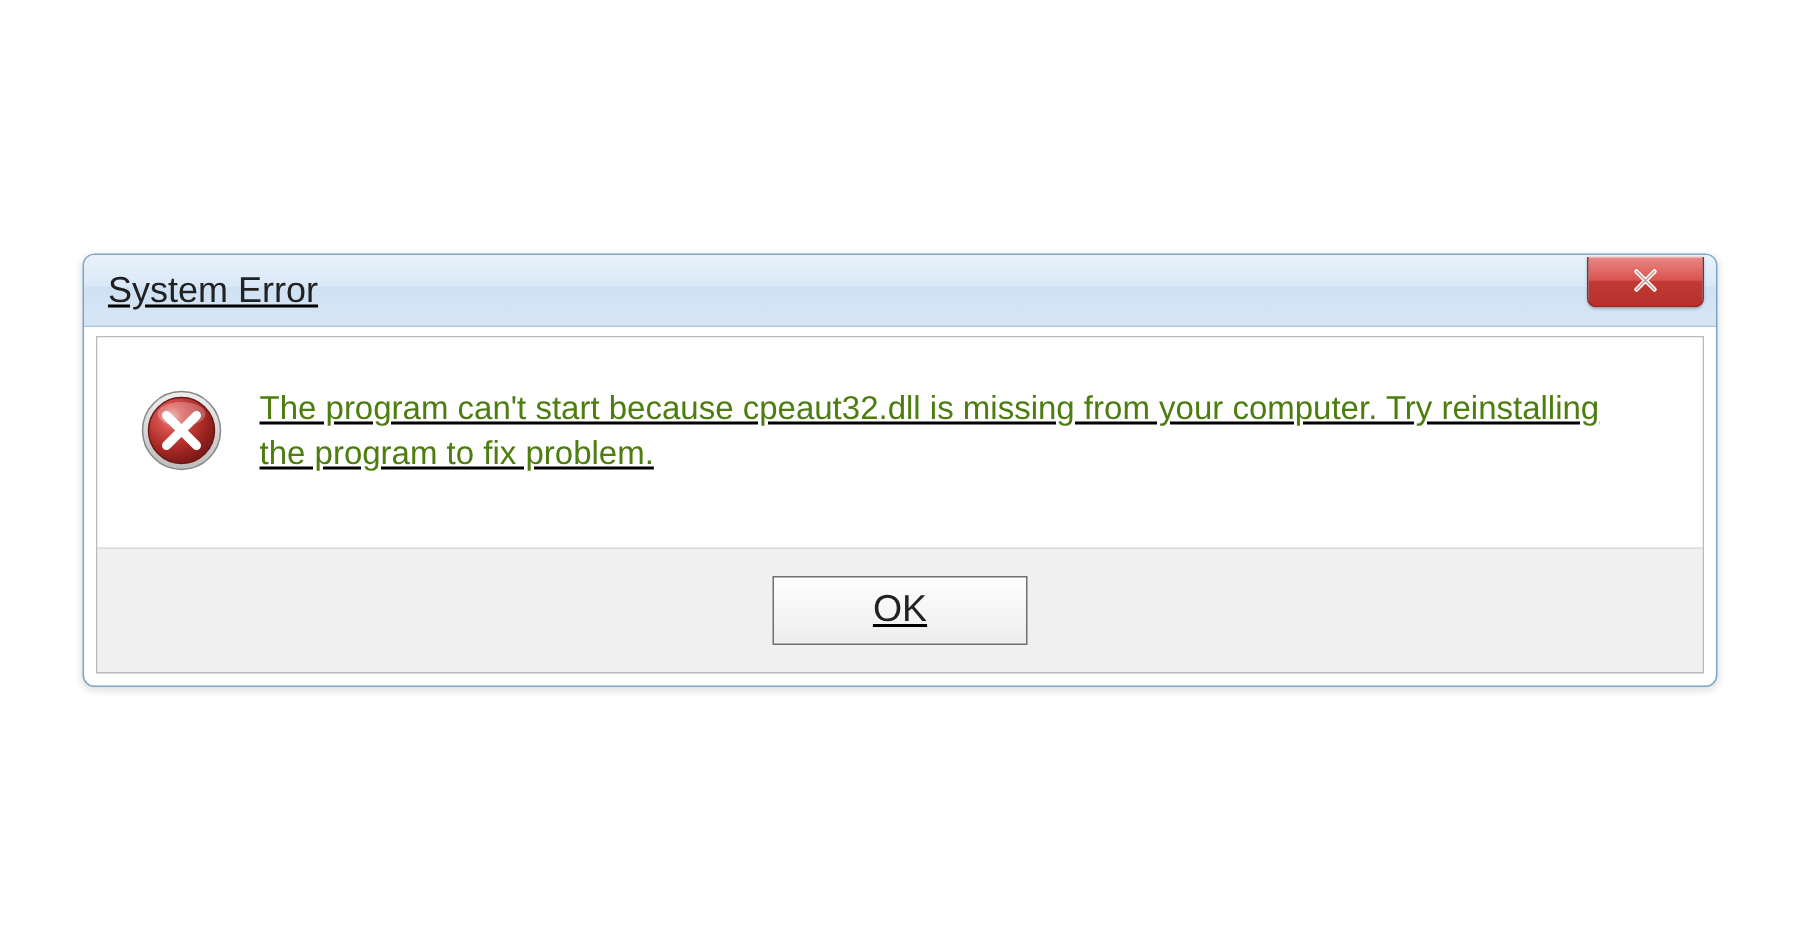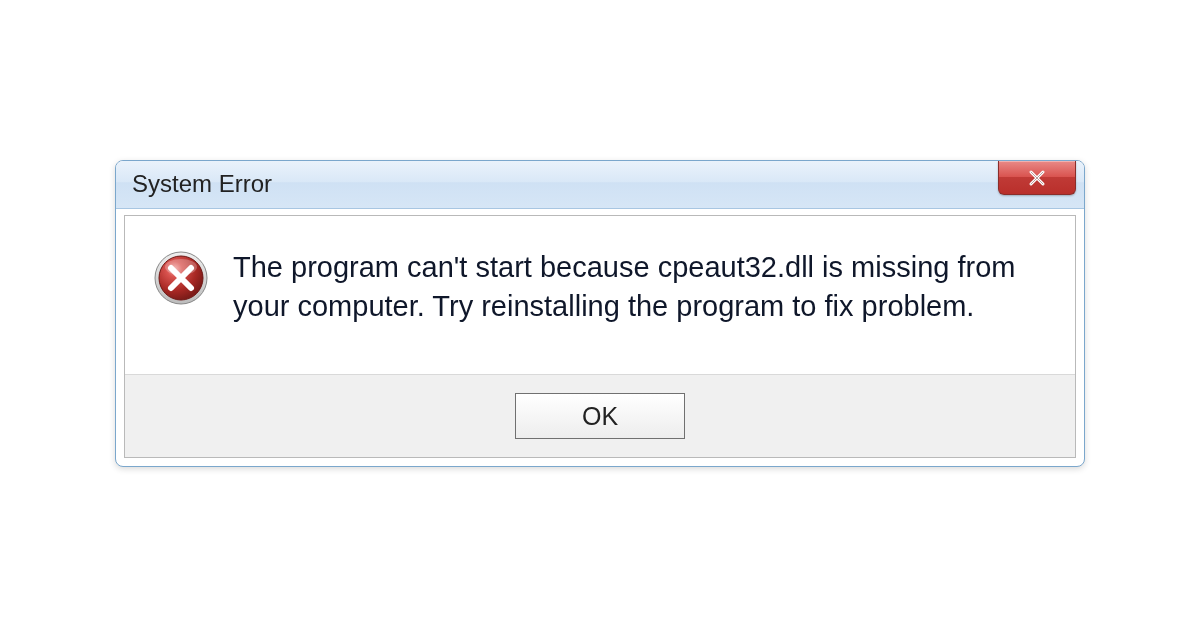--- a/index.html
+++ b/index.html
@@ -6,26 +6,27 @@
     body {
       width: 1200px;
       height: 627px;
       background: #ffffff;
       font-family: "Segoe UI", Tahoma, sans-serif;
       display: flex;
       align-items: center;
       justify-content: center;
     }
     .dialog {
-      width: 970px;
+      width: 1090px;
       border: 1px solid #7ba7cc;
       border-radius: 8px;
       overflow: hidden;
       box-shadow: 0 2px 6px rgba(0,0,0,0.15);
       background: #ffffff;
+      text-decoration: underline;
     }
     .titlebar {
       height: 48px;
       background: linear-gradient(to bottom, #eaf2fb 0%, #d9e8f7 45%, #cfe1f4 46%, #d6e6f6 100%);
       display: flex;
       align-items: center;
       justify-content: space-between;
       padding-left: 16px;
       padding-right: 0;
       border-bottom: 1px solid #a8c6e2;
@@ -66,22 +67,22 @@
       align-items: flex-start;
       gap: 24px;
     }
     .error-icon {
       width: 56px;
       height: 56px;
       flex-shrink: 0;
       margin-top: 2px;
     }
     .message {
-      font-size: 29px;
-      color: #0f172a;
+      font-size: 22px;
+      color: #4d7c0f;
       line-height: 1.35;
       font-weight: 400;
       padding-right: 20px;
     }
     .button-row {
       background: #f0f0f0;
       border-top: 1px solid #d9d9d9;
       padding: 18px 22px;
       display: flex;
       justify-content: center;

